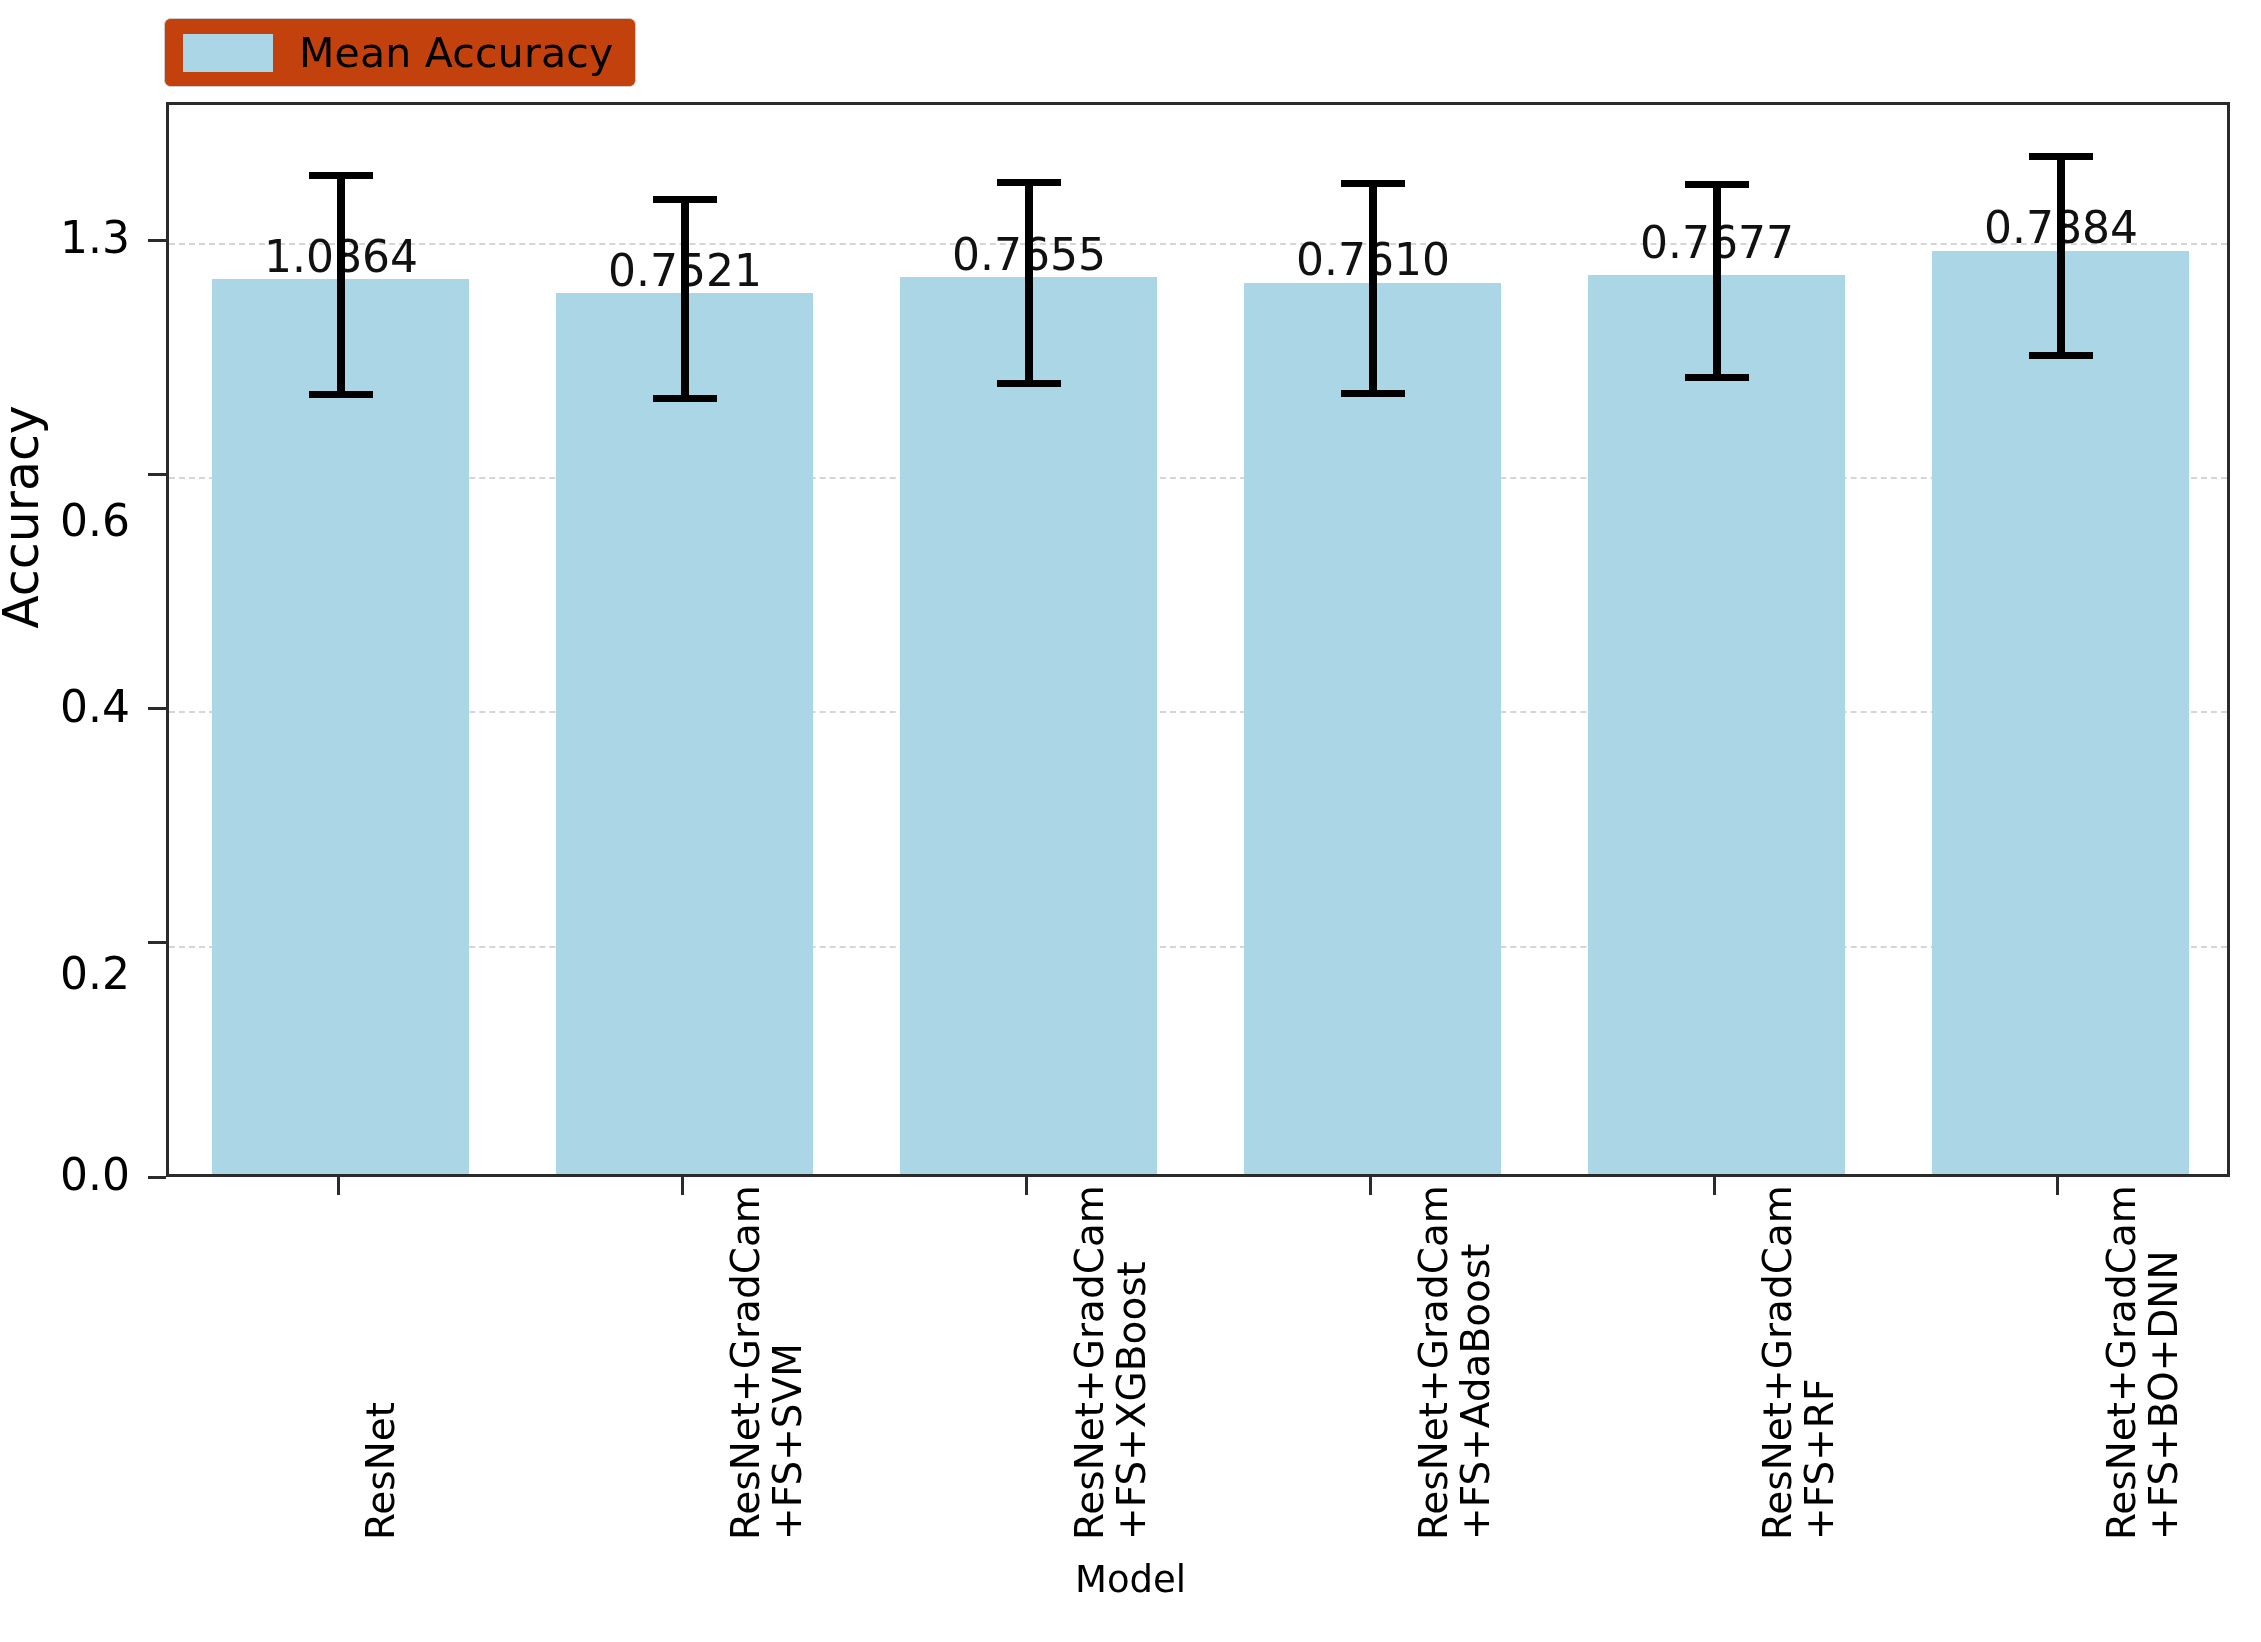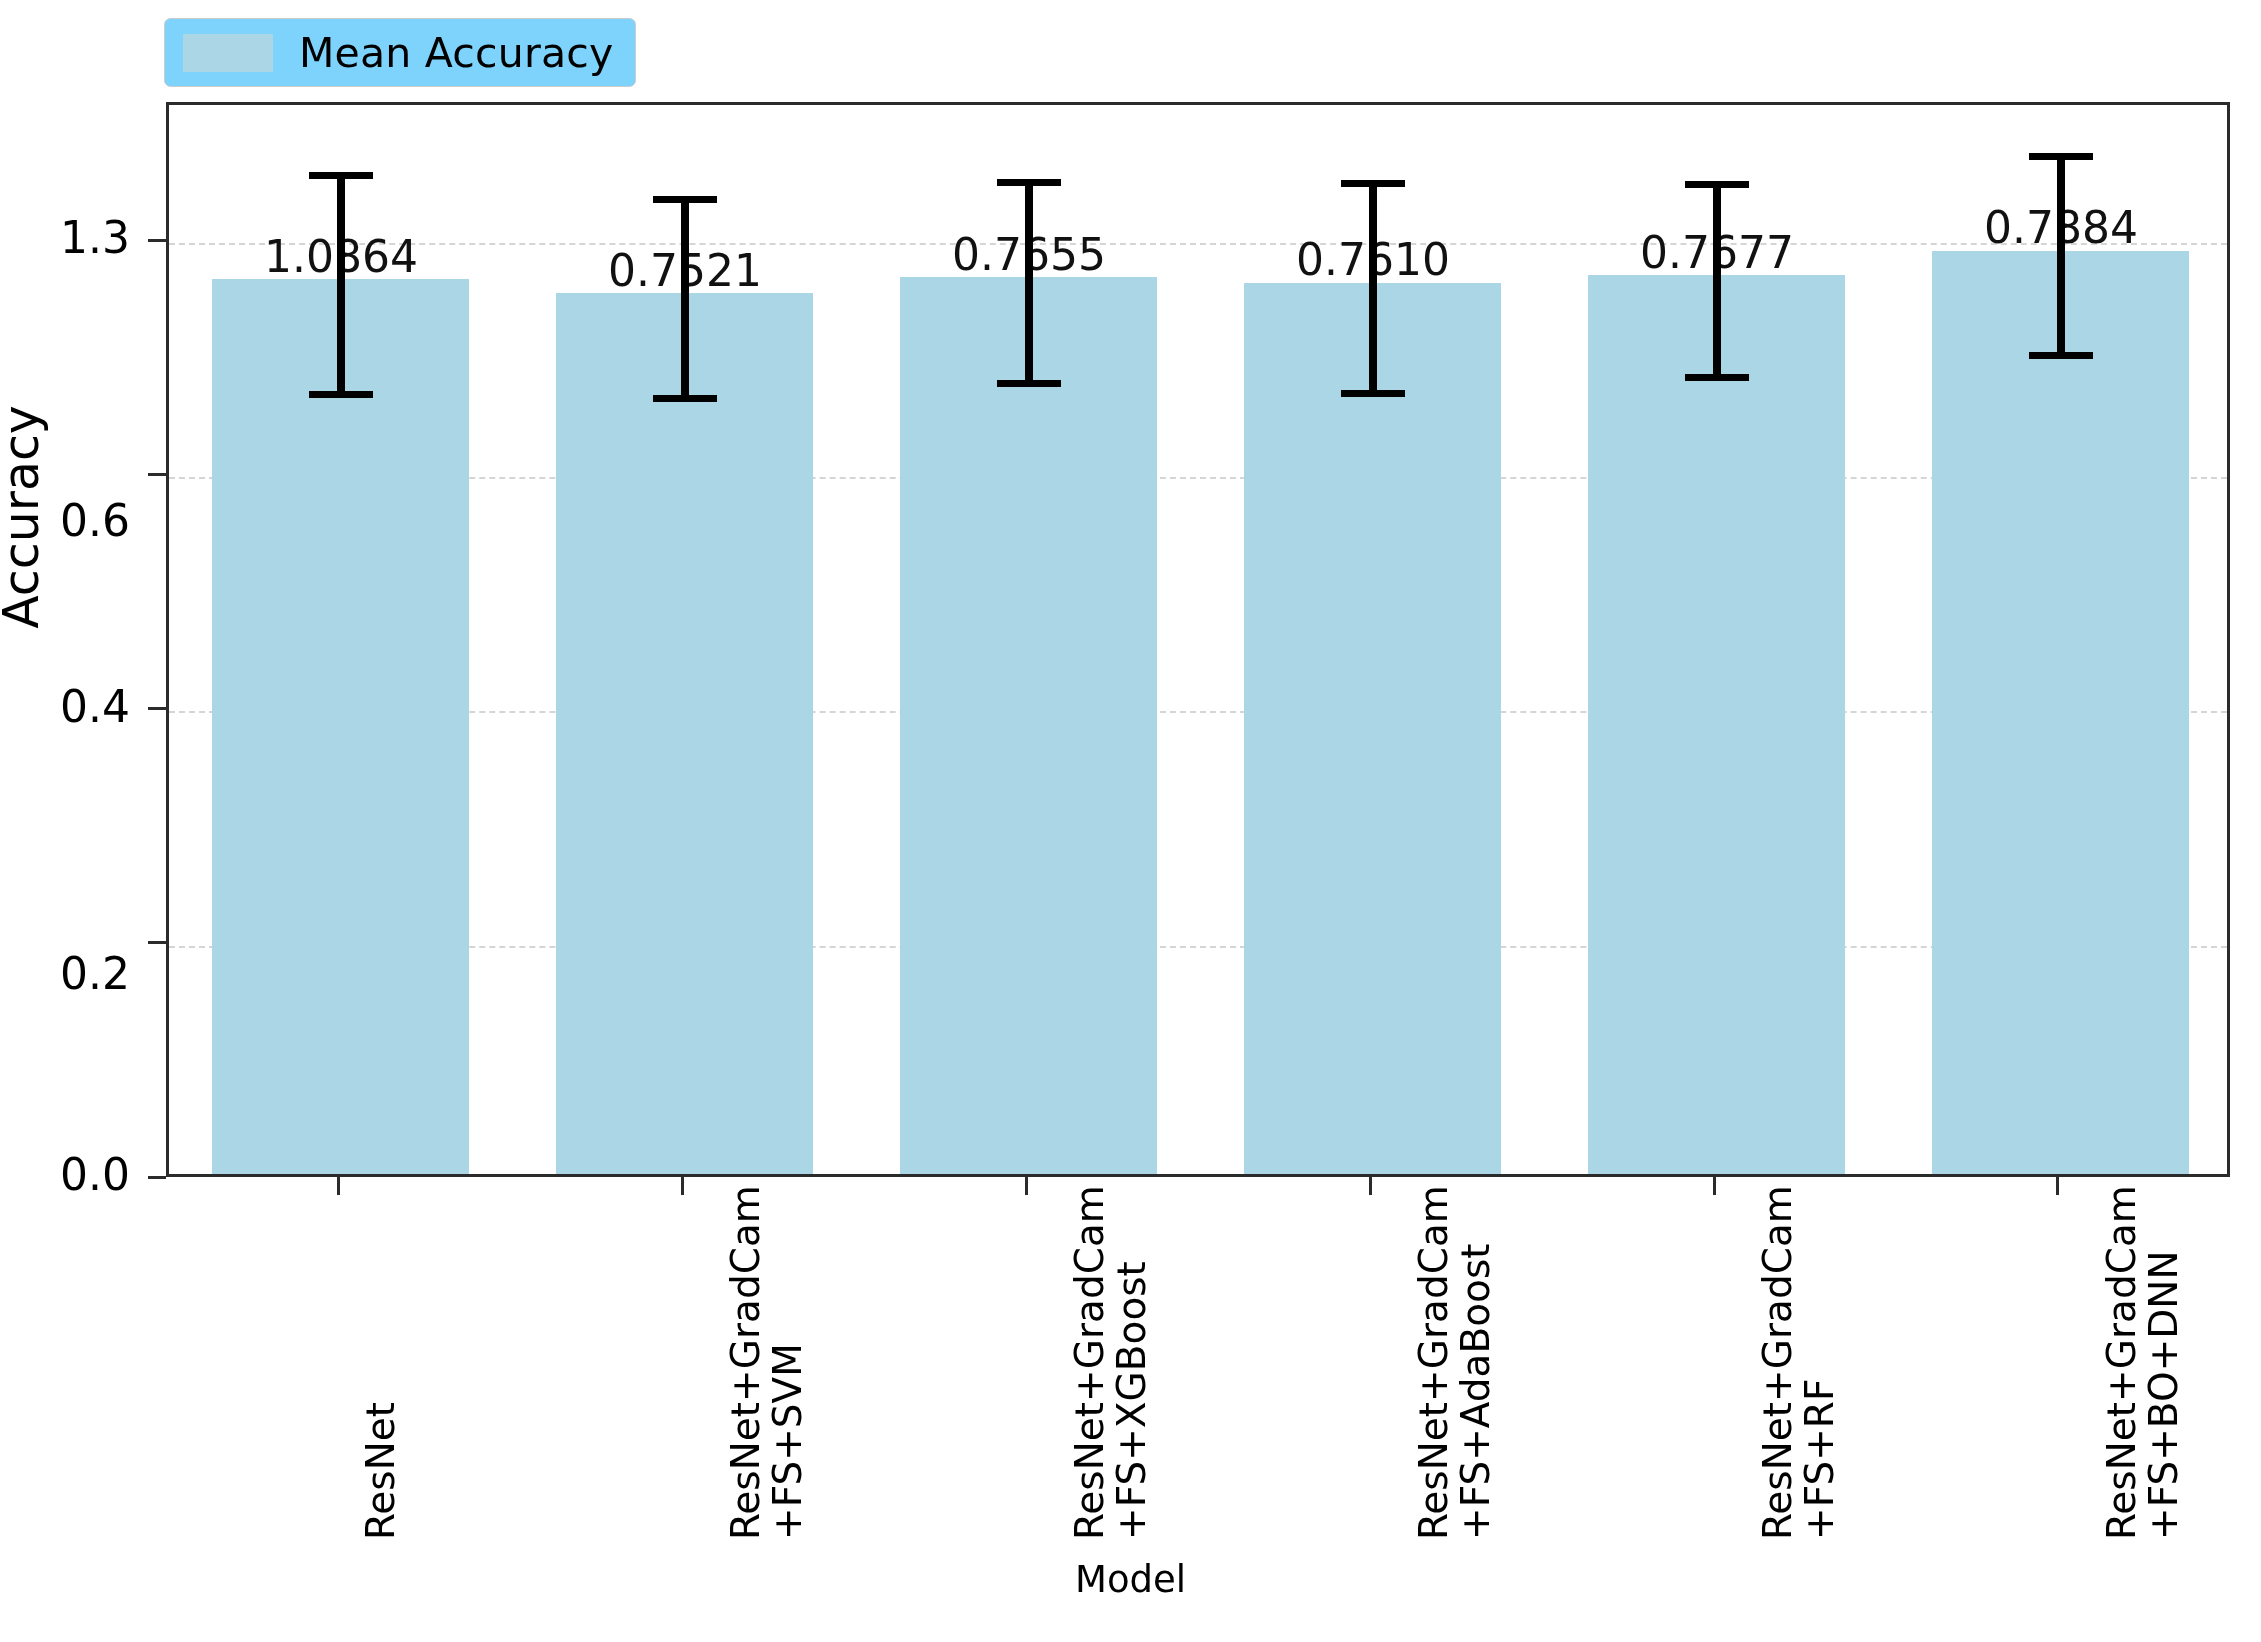--- a/index.html
+++ b/index.html
@@ -4,21 +4,21 @@
 <style>
   html,body{margin:0;padding:0;background:#ffffff;}
   body{width:2261px;height:1642px;font-family:"DejaVu Sans",sans-serif;overflow:hidden;}
 
   #figure{position:relative;width:2261px;height:1642px;background:#ffffff;}
 
   
   #legend{
     position:absolute;left:164px;top:18px;
     display:flex;align-items:center;
-    background:#7dd3fc;
+    background:#c2410c;
     border:1.6px solid #cccccc;border-radius:6.6px;
     padding:11.5px 21px 11.5px 18px;
     box-sizing:border-box;
     height:69px;
   }
   #legend .swatch{width:90px;height:38px;background:#abd6e6;display:inline-block;}
   #legend .legend-label{font-size:41px;color:#000000;margin-left:26px;white-space:nowrap;letter-spacing:0.2px;}
 
   
   #plot{
@@ -176,21 +176,21 @@
           <div class="cap top"></div>
           <div class="stem"></div>
           <div class="cap bottom"></div>
         </div>
       </div>
     <div id="valuelayer">
         <div class="bar-value" style="left: 172px; top: 126px;">1.0864</div>
         <div class="bar-value" style="left: 516px; top: 140px;">0.7521</div>
         <div class="bar-value" style="left: 860px; top: 124px;">0.7655</div>
         <div class="bar-value" style="left: 1204px; top: 129px;">0.7610</div>
-        <div class="bar-value" style="left: 1548px; top: 122px;">0.7677</div>
+        <div class="bar-value" style="left: 1548px; top: 112px;">0.7677</div>
         <div class="bar-value" style="left: 1892px; top: 97px;">0.7884</div>
       </div>
   </div>
 
   <div id="xtick-layer">
       <div class="xtick-mark" style="left: 337px; top: 1177px;"></div>
       <div class="xtick-label" style="left: 360px; top: 1540px;">ResNet</div>
       <div class="xtick-mark" style="left: 681px; top: 1177px;"></div>
       <div class="xtick-label" style="left: 725px; top: 1540px;">ResNet+GradCam
 +FS+SVM</div>

